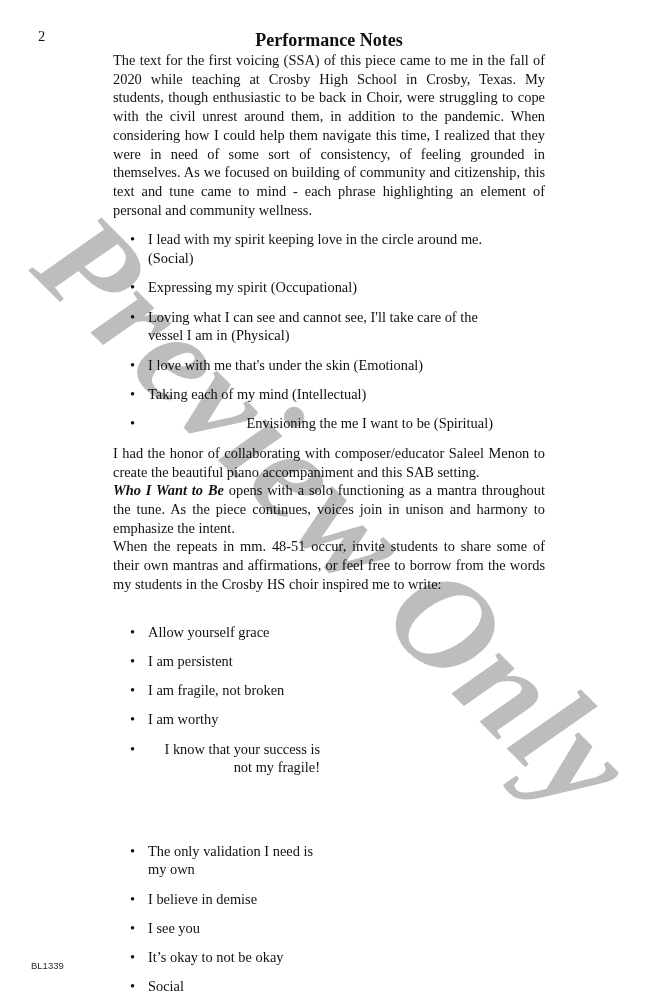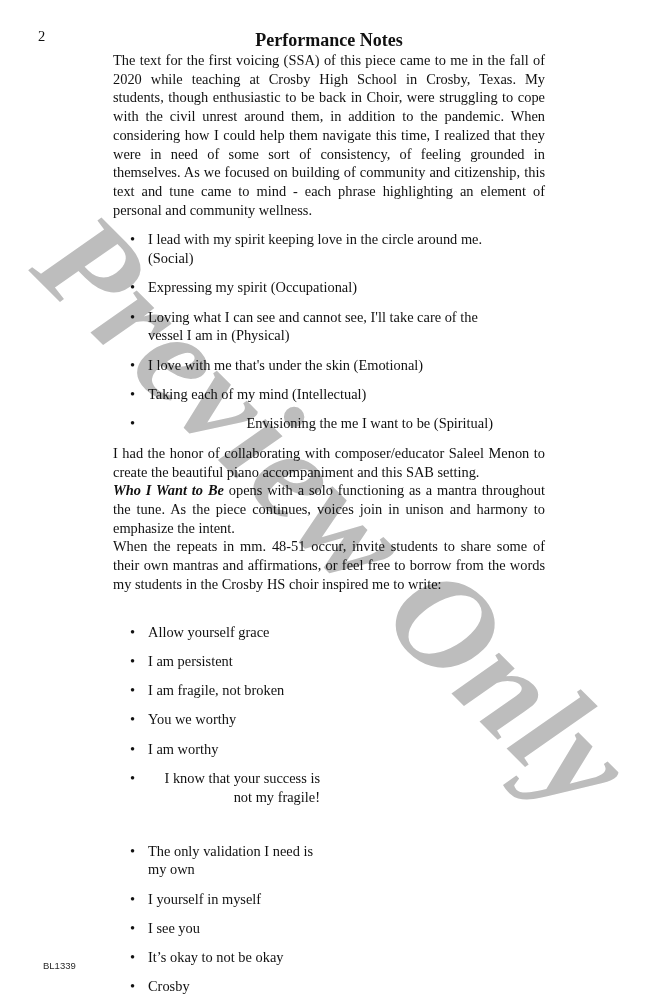--- a/index.html
+++ b/index.html
@@ -85,21 +85,21 @@
     display: flex;
     margin-top: 18px;
     flex-direction: column;
   }
   .col-left { width: 219px; flex: 0 0 219px; }
   .col-right { flex: 1; }
   .col-left li { width: 172px; }
   .col-right li { width: 180px; }
   .footer-code {
     position: absolute;
-    left: 43px;
+    left: 31px;
     top: 960px;
     font-family: "Liberation Sans", sans-serif;
     font-size: 9.5px;
     color: #2a2a2a;
     z-index: 1;
   }
 </style>
 </head>
 <body>
 
@@ -129,32 +129,31 @@
     <p class="p3"><span class="italic">Who I Want to Be</span><span> opens with a solo functioning as a mantra throughout the tune. As the piece continues, voices join in unison and harmony to emphasize the intent.</span></p>
 
     <p class="p4">When the repeats in mm. 48-51 occur, invite students to share some of their own mantras and affirmations, or feel free to borrow from the words my students in the Crosby HS choir inspired me to write:</p>
 
     <div class="cols">
       <div class="col-left">
         <ul class="bullets">
           <li>Allow yourself grace</li>
           <li>I am persistent</li>
           <li>I am fragile, not broken</li>
-          <li>You we worthy</li>
           <li>I am worthy</li>
           <li>I know that your success is not my fragile!</li>
         </ul>
       </div>
       <div class="col-right">
         <ul class="bullets">
           <li>The only validation I need is my own</li>
-          <li>I yourself in myself</li>
+          <li>I believe in demise</li>
           <li>I see you</li>
           <li>It’s okay to not be okay</li>
-          <li>Crosby</li>
+          <li>Social</li>
           <li>I love and I am write</li>
         </ul>
       </div>
     </div>
 
 
     <p class="p6">THIS is the piece you want stuck in your students’ heads!</p>
 
   </div>
 

